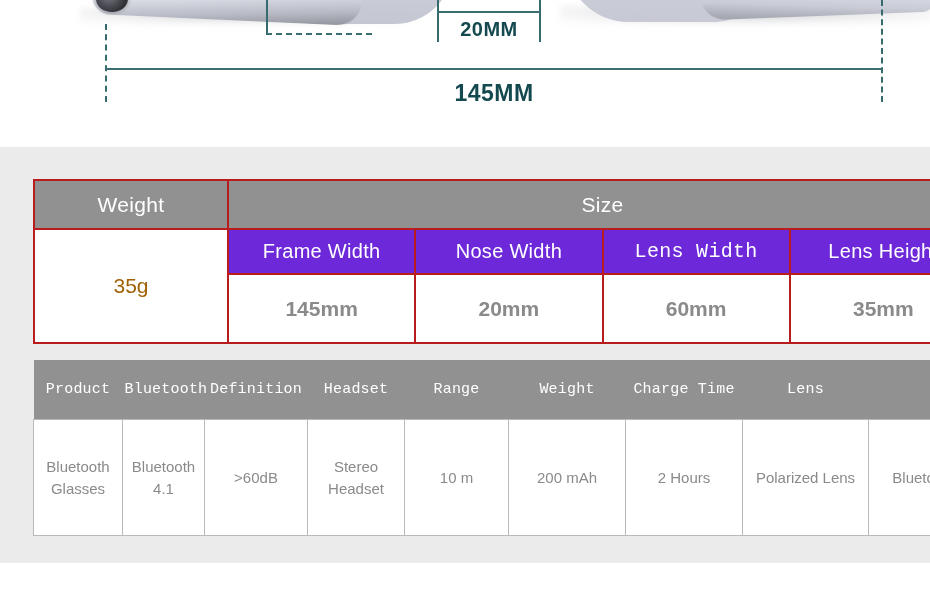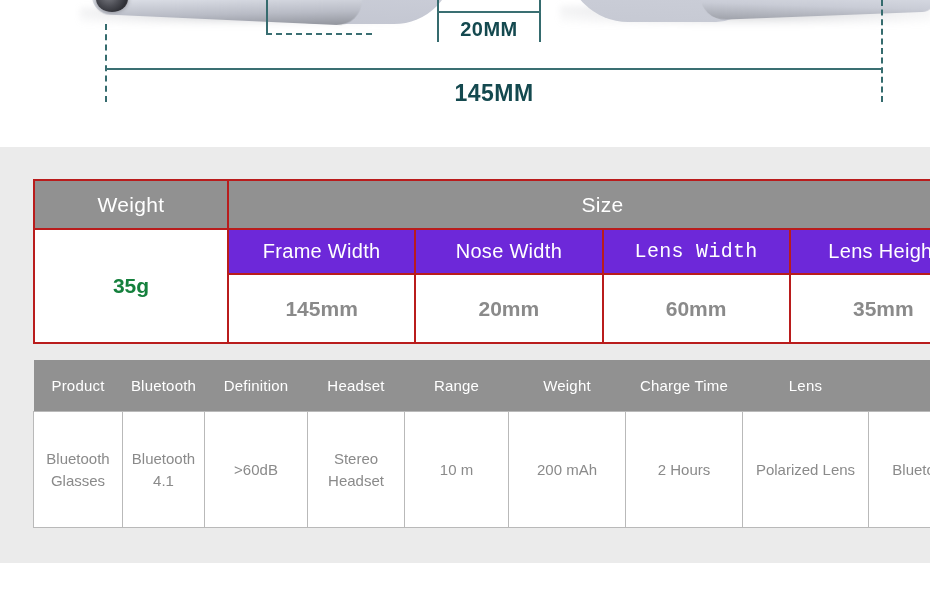--- a/index.html
+++ b/index.html
@@ -170,44 +170,45 @@
   }
   .st-val {
     background: #ffffff;
     color: #8a8a8a;
     font-size: 21px;
     font-weight: bold;
     height: 67px;
   }
   .st-weightcell {
     background: #ffffff;
-    color: #15803d;
+    color: #a16207;
     font-size: 21px;
-    font-weight: bold;
+    font-weight: normal;
   }
 
   
   .spec-table {
     position: absolute;
     left: 33px;
     top: 213px;
     width: 960px;
     border-collapse: collapse;
     table-layout: fixed;
   }
   .spec-table th {
     background: #919191;
     color: #ffffff;
     font-size: 15px;
     font-weight: normal;
-    height: 51px;
+    height: 59px;
     letter-spacing: .2px;
     border: 0;
     padding: 0 2px;
     text-align: center;
+    font-family: Liberation Mono, monospace;
   }
   .spec-table td {
     background: #ffffff;
     color: #8a8a8a;
     border: 1px solid #b9b9b9;
     font-size: 15px;
     height: 115px;
     text-align: center;
     vertical-align: middle;
     padding: 0 1px;

